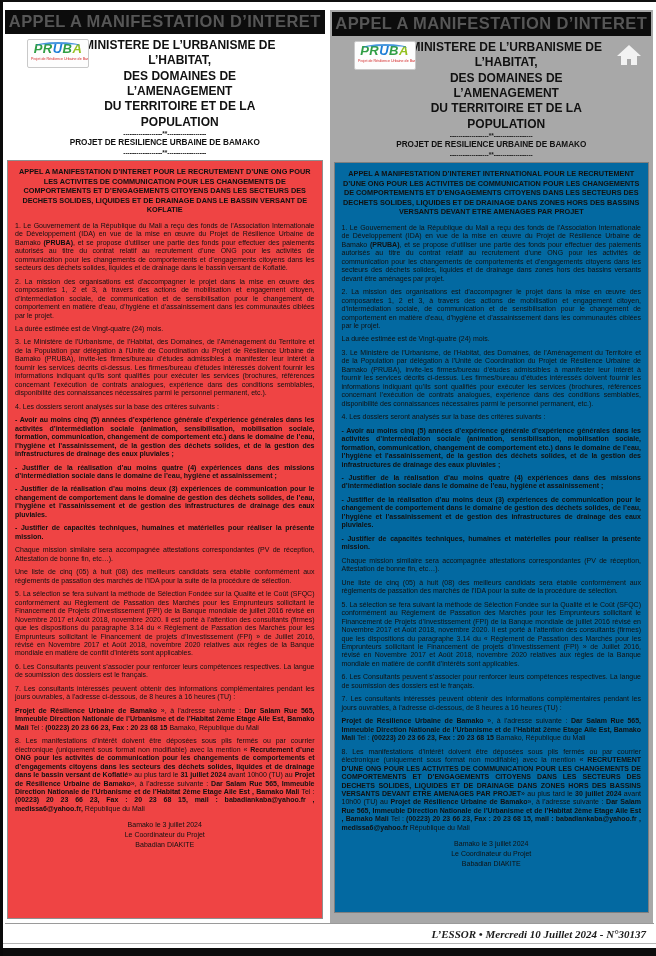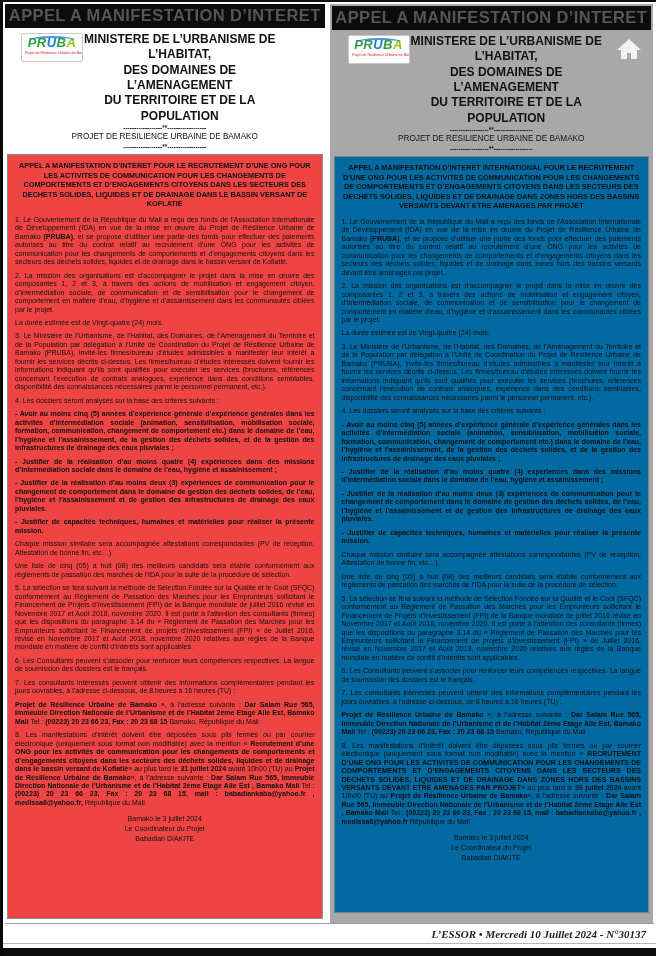--- a/index.html
+++ b/index.html
@@ -2,41 +2,41 @@
 <html><head>
 <meta charset="utf-8">
 <style>
   html,body{margin:0;padding:0;background:#e9e9e9;}
   .page{
     width:656px;height:956px;box-sizing:border-box;position:relative;
     background:#fff;font-family:"Liberation Sans",sans-serif;color:#111;
     border-left:3px solid #0a0a0a;border-top:2px solid #0f0f0f;
     display:flex;flex-direction:column;overflow:hidden;
   }
-  .columns{flex:1;display:flex;gap:5px;padding:2px 3px 0 2px;min-height:0;}
+  .columns{flex:1;display:flex;gap:5px;padding:8px 3px 0 2px;min-height:0;}
   .col{flex:1;display:flex;flex-direction:column;min-width:0;box-sizing:border-box;}
   .col.right{background:#a8a8a8;padding:2px 2px 6px 2px;}
   .banner{
     background:#0c0c0c;color:#565656;font-weight:bold;text-align:center;
     font-size:16.5px;letter-spacing:.4px;padding:2px 0 3px;white-space:nowrap;overflow:hidden;
   }
   .head{position:relative;text-align:center;padding:4px 4px 1px;}
   .col.left .head{background:#fff;}
   .col.right .head{background:#a8a8a8;}
   .logo{
-    position:absolute;left:16px;top:5px;width:60px;height:27px;background:#fdfdfd;
+    position:absolute;left:22px;top:5px;width:60px;height:27px;background:#fdfdfd;
     border:1px solid #c9c9c9;border-radius:2px;overflow:hidden;text-align:center;
   }
   .logo-name{font-weight:bold;font-style:italic;font-size:13px;line-height:15px;letter-spacing:.5px;display:block;margin-top:1px;}
   .logo-swoosh{position:absolute;top:2px;left:8px;width:44px;height:6px;border-top:2px solid #1c7ed6;border-radius:50%;opacity:.8;}
   .logo-tagline{display:block;font-size:4px;color:#d22;line-height:5px;white-space:nowrap;transform:scale(.9);}
   .home{position:absolute;right:9px;top:7px;width:26px;height:24px;}
   .ministry{font-weight:bold;font-size:12px;line-height:1.28;margin:0 34px 0 64px;}
   .sep{font-weight:bold;font-size:6.5px;line-height:1.2;letter-spacing:0;color:#222;}
-  .project{font-weight:normal;font-size:8.2px;line-height:1.3;}
+  .project{font-weight:bold;font-size:8.2px;line-height:1.3;}
   .bodybox{
     flex:1;margin:3px 2px 4px;border:1px solid #8f8f8f;background:#ef4444;
     padding:5px 7px;overflow:hidden;font-size:7px;line-height:1.21;
     text-align:justify;min-height:0;
   }
   .col.right .bodybox{background:#0369a1;border-color:#7f7f7f;}
   .doc-title{font-weight:bold;text-align:center;font-size:7.3px;line-height:1.3;margin:1px 1px 7px;text-align:center;}
   .para{margin:0 0 5px;}
   .para .b{font-weight:bold;}
   .signoff{text-align:center;margin-top:7px;font-size:7px;line-height:1.4;}

